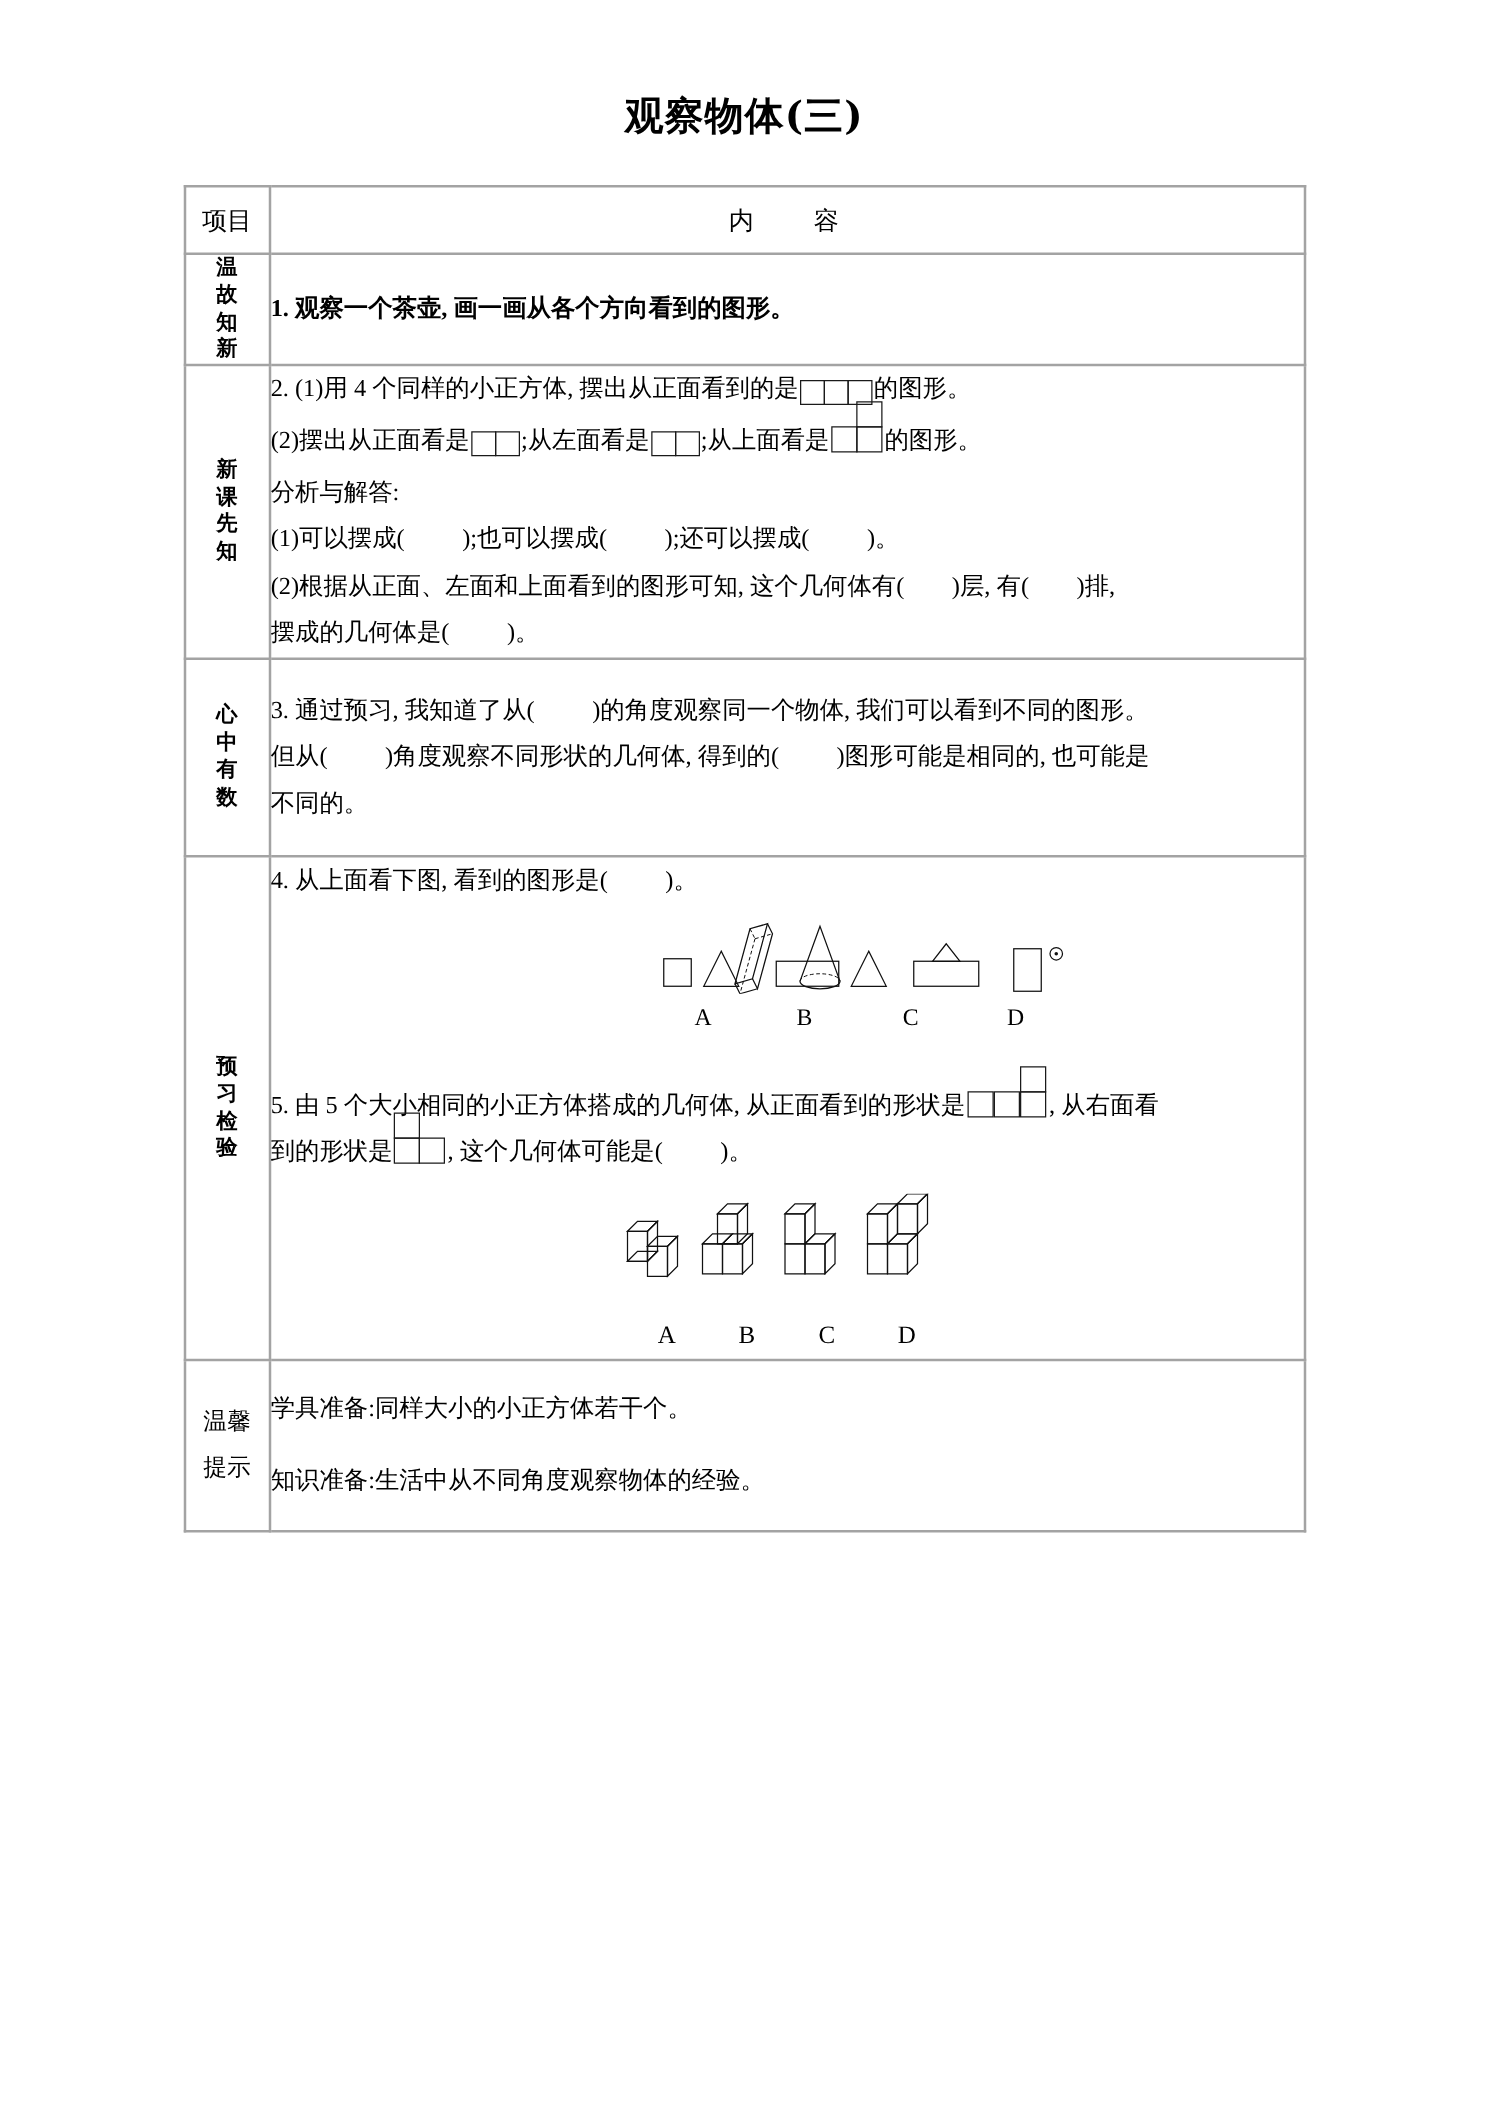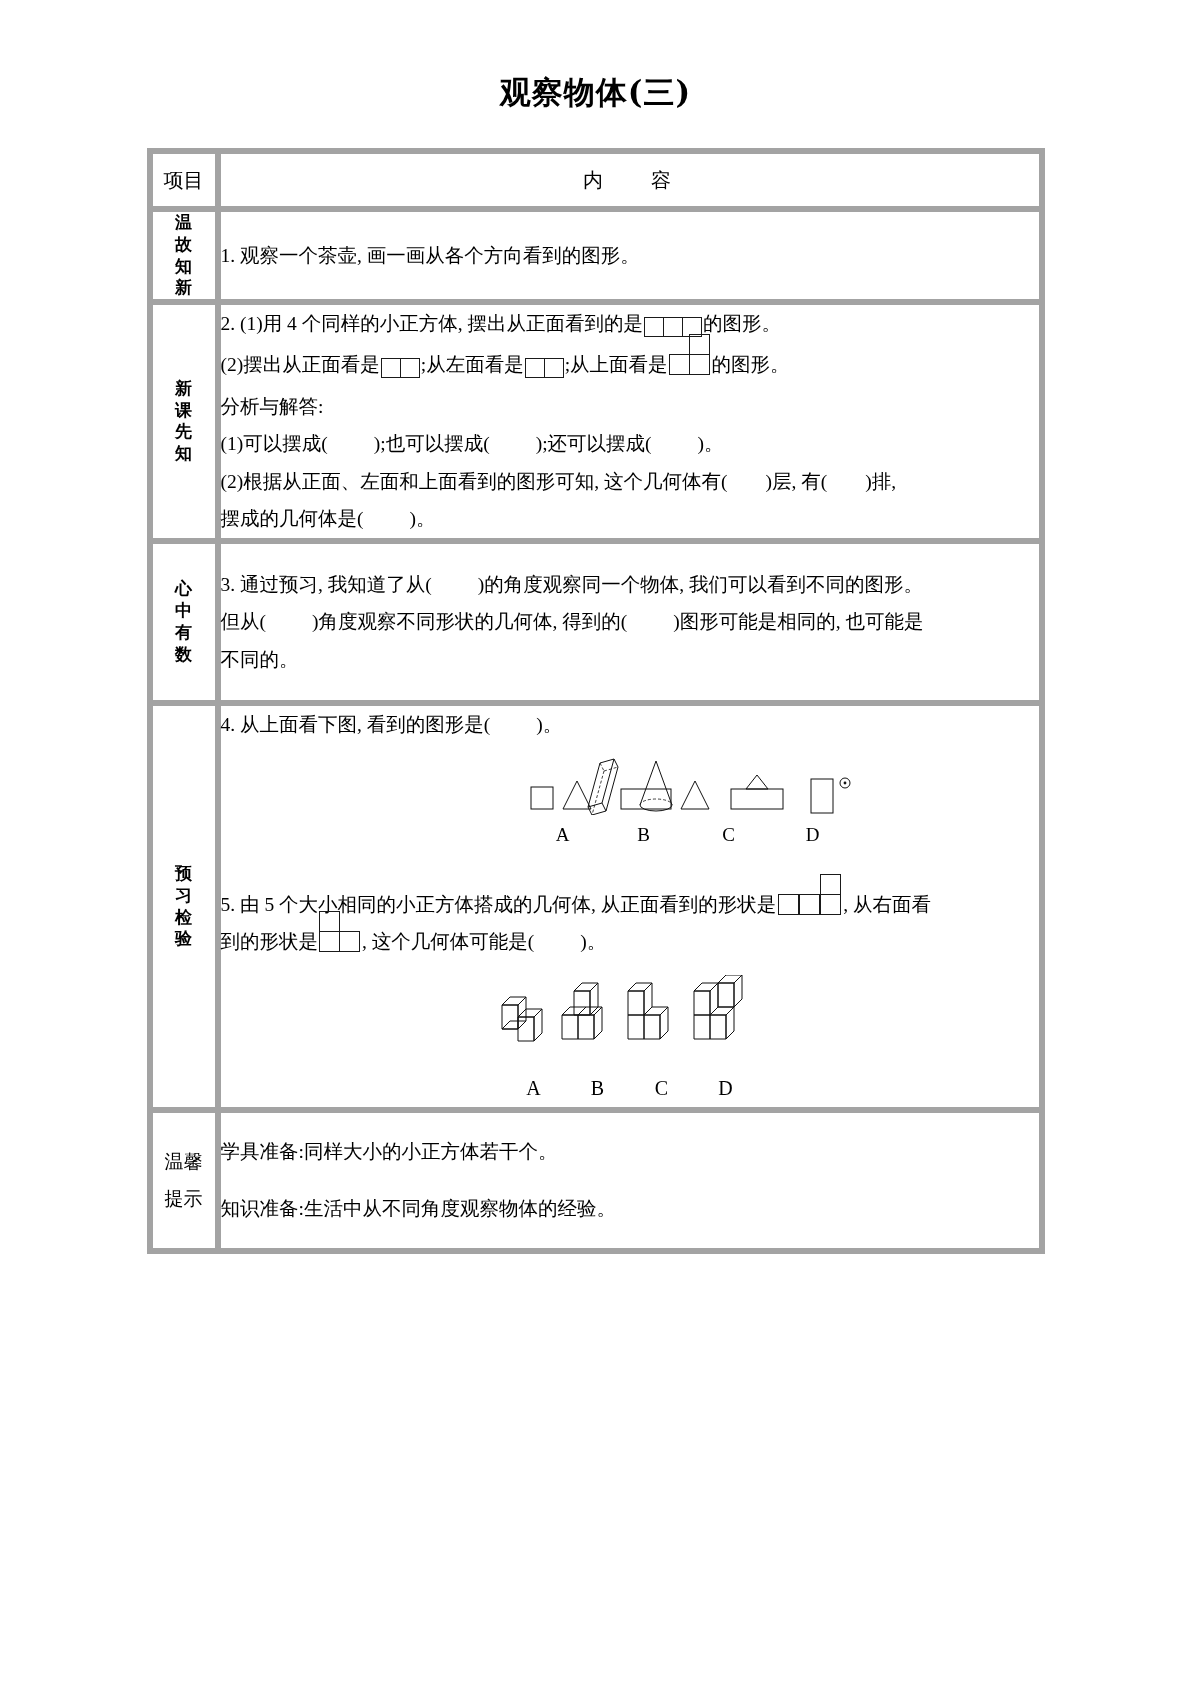--- a/index.html
+++ b/index.html
@@ -32,21 +32,21 @@
     margin-top:72px;
     font-family:"DejaVu Serif","Liberation Serif",serif;
   }
   table.sheet{
     border-collapse:collapse;
     margin:34px auto 0 auto;
     width:898px;
     table-layout:fixed;
   }
   table.sheet td{
-    border:6px solid #a3a3a3;
+    border:2px solid #a3a3a3;
     vertical-align:middle;
     padding:0;
   }
   .col-item{width:68px;}
   .hdr td{height:52px;}
   .hdr .item-head{
     text-align:center;font-size:20px;
   }
   .hdr .content-head{
     text-align:center;font-size:20px;letter-spacing:14px;padding-left:9px;
@@ -59,21 +59,21 @@
     padding:4px 0;
     font-family:"DejaVu Sans","Liberation Sans",sans-serif;
   }
   .vlabel span{display:block;}
   .cell-body{
     padding:14px 16px 14px 20px;
     font-size:19.5px;
     line-height:1.92;
   }
   .cell-body p{margin:0;}
-  .pad-top-1{padding-top:40px;padding-bottom:40px;}
+  .pad-top-1{padding-top:40px;padding-bottom:40px;font-weight:bold;}
   .pad-q2{padding-top:58px;padding-bottom:58px;}
   .pad-q5{padding-top:46px;padding-bottom:34px;}
   .bottom-cell{padding:12px 16px 12px 20px;font-size:19.5px;line-height:1.95;}
   .foot-label{
     text-align:center;font-size:19px;line-height:1.95;margin-left:25px;
   }
   .foot-label span{display:block;}
   .gap{display:inline-block;width:46px;}
   .gap-sm{display:inline-block;width:38px;}
   .sq{

